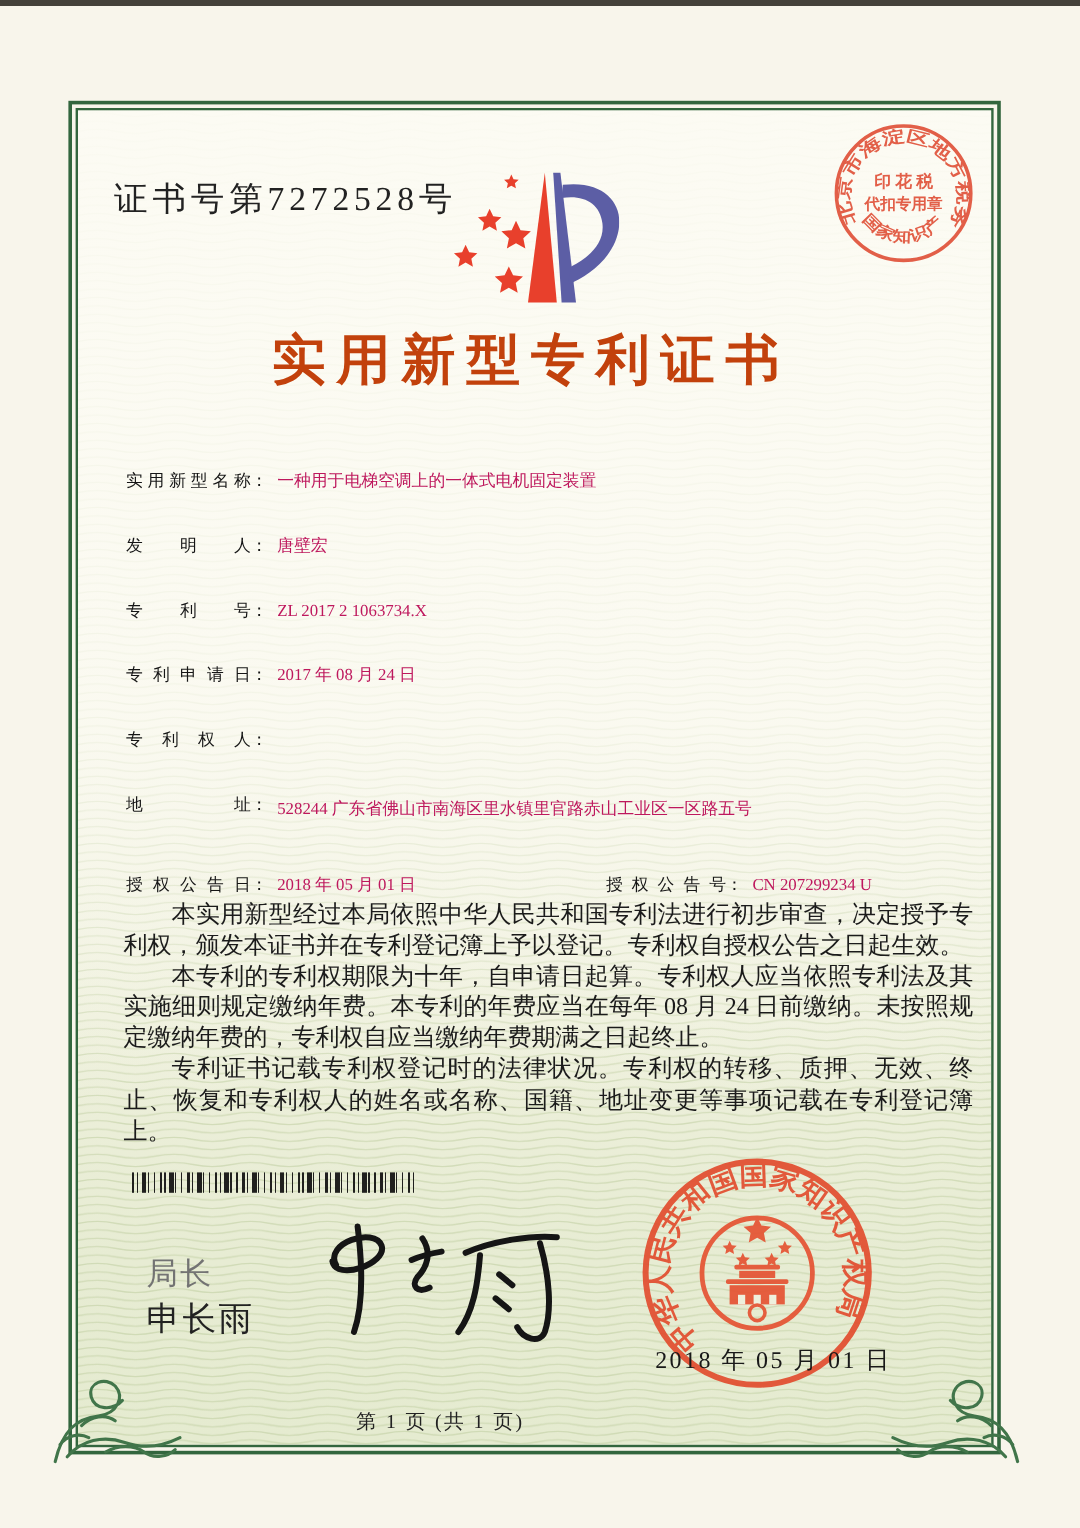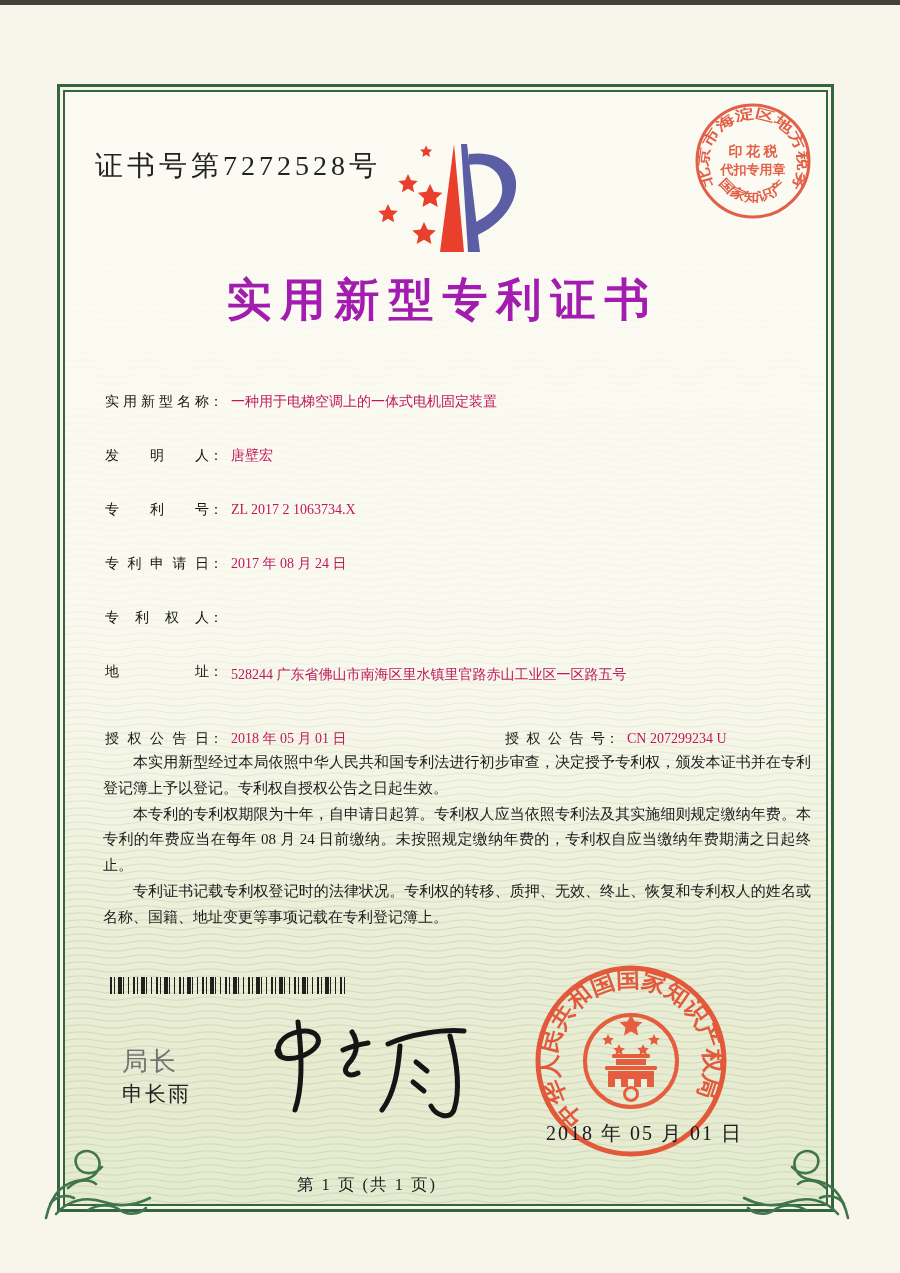--- a/index.html
+++ b/index.html
@@ -21,39 +21,39 @@
     position:relative;overflow:hidden;
   }
   .waves{position:absolute;left:0;top:0;width:100%;height:100%;opacity:.5;}
   .wave-fade{position:absolute;left:0;top:0;width:100%;height:100%;
     background:linear-gradient(180deg,rgba(252,251,243,.95) 0%,rgba(252,251,243,.75) 45%,rgba(252,251,243,0) 75%);}
   
   .abs{position:absolute;}
   .cert-no{left:95px;top:147px;font-size:28px;letter-spacing:4px;color:#222;}
   .logo{left:366px;top:142px;}
   .title{left:57px;top:270px;width:771px;text-align:center;font-size:45px;font-weight:bold;
-         letter-spacing:9px;color:#a21caf;}
+         letter-spacing:9px;color:#c2410c;}
   .fields{left:105px;top:391px;width:708px;font-size:14px;}
   .field-row{display:flex;align-items:flex-start;margin-bottom:33px;line-height:21px;position:relative;}
   .field-row.addr{margin-bottom:40px;}
   .lbl{display:inline-block;width:104px;text-align:justify;text-align-last:justify;flex:0 0 104px;color:#151515;}
   .colon{flex:0 0 22px;color:#151515;}
   .val{flex:1 1 auto;color:#be185d;}
   .addr .val{max-width:472px;line-height:27px;}
   .grant-row .right-col{position:absolute;left:400px;top:0;display:flex;}
   .grant-row .right-col .lbl{width:100px;flex-basis:100px;}
-  .paras{left:103px;top:750px;width:708px;font-size:15px;line-height:25.8px;text-align:justify;color:#1b1b1b;}
+  .paras{left:103px;top:750px;width:708px;font-size:20px;line-height:25.8px;text-align:justify;color:#1b1b1b;}
   .paras p{margin:0;text-indent:2em;}
   .barcode{left:110px;top:977px;width:236px;height:17px;
     background:repeating-linear-gradient(90deg,
       #20201e 0 2px,transparent 2px 4px,#20201e 4px 5px,transparent 5px 8px,
       #20201e 8px 12px,transparent 12px 13px,#20201e 13px 14px,transparent 14px 18px,
       #20201e 18px 19px,transparent 19px 23px);}
   .sig-title{left:122px;top:1044px;font-size:26px;letter-spacing:2px;color:#737373;}
-  .sig-name{left:122px;top:1080px;font-size:21px;letter-spacing:2px;color:#222;text-align:right;}
+  .sig-name{left:122px;top:1080px;font-size:28px;letter-spacing:2px;color:#222;text-align:right;}
   .signature{left:246px;top:1016px;}
   .main-seal{left:532px;top:962px;}
   .seal-date{left:546px;top:1120px;font-size:20px;letter-spacing:2px;color:#191919;}
   .top-seal{left:692px;top:100px;opacity:.92;}
   .footer{left:57px;top:1174px;width:620px;text-align:center;font-size:16.5px;letter-spacing:2px;color:#222;}
   .flourish-l{left:42px;top:1140px;}
   .flourish-r{left:740px;top:1140px;transform:scaleX(-1);}
 </style>
 </head>
 <body>

